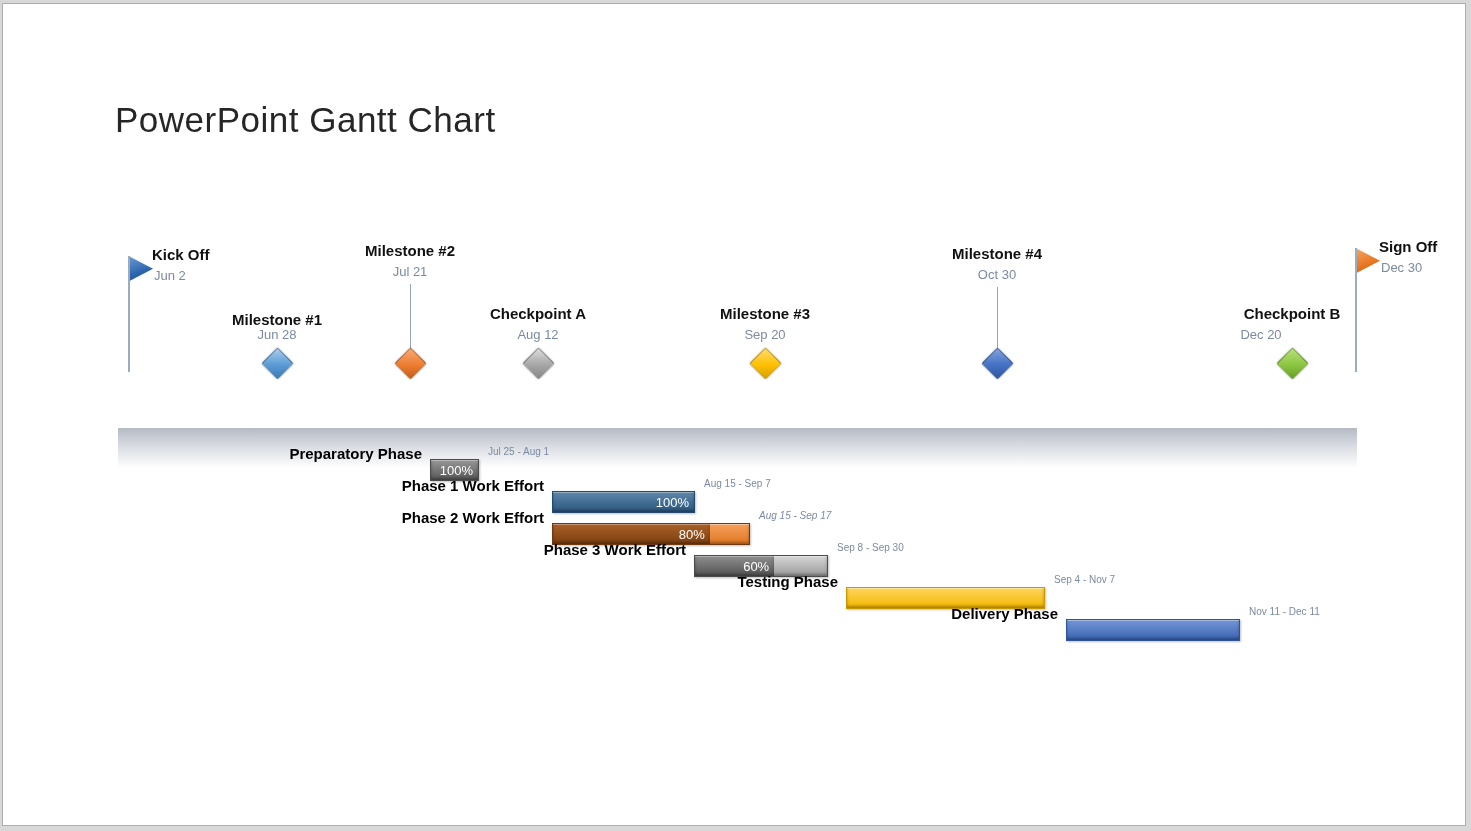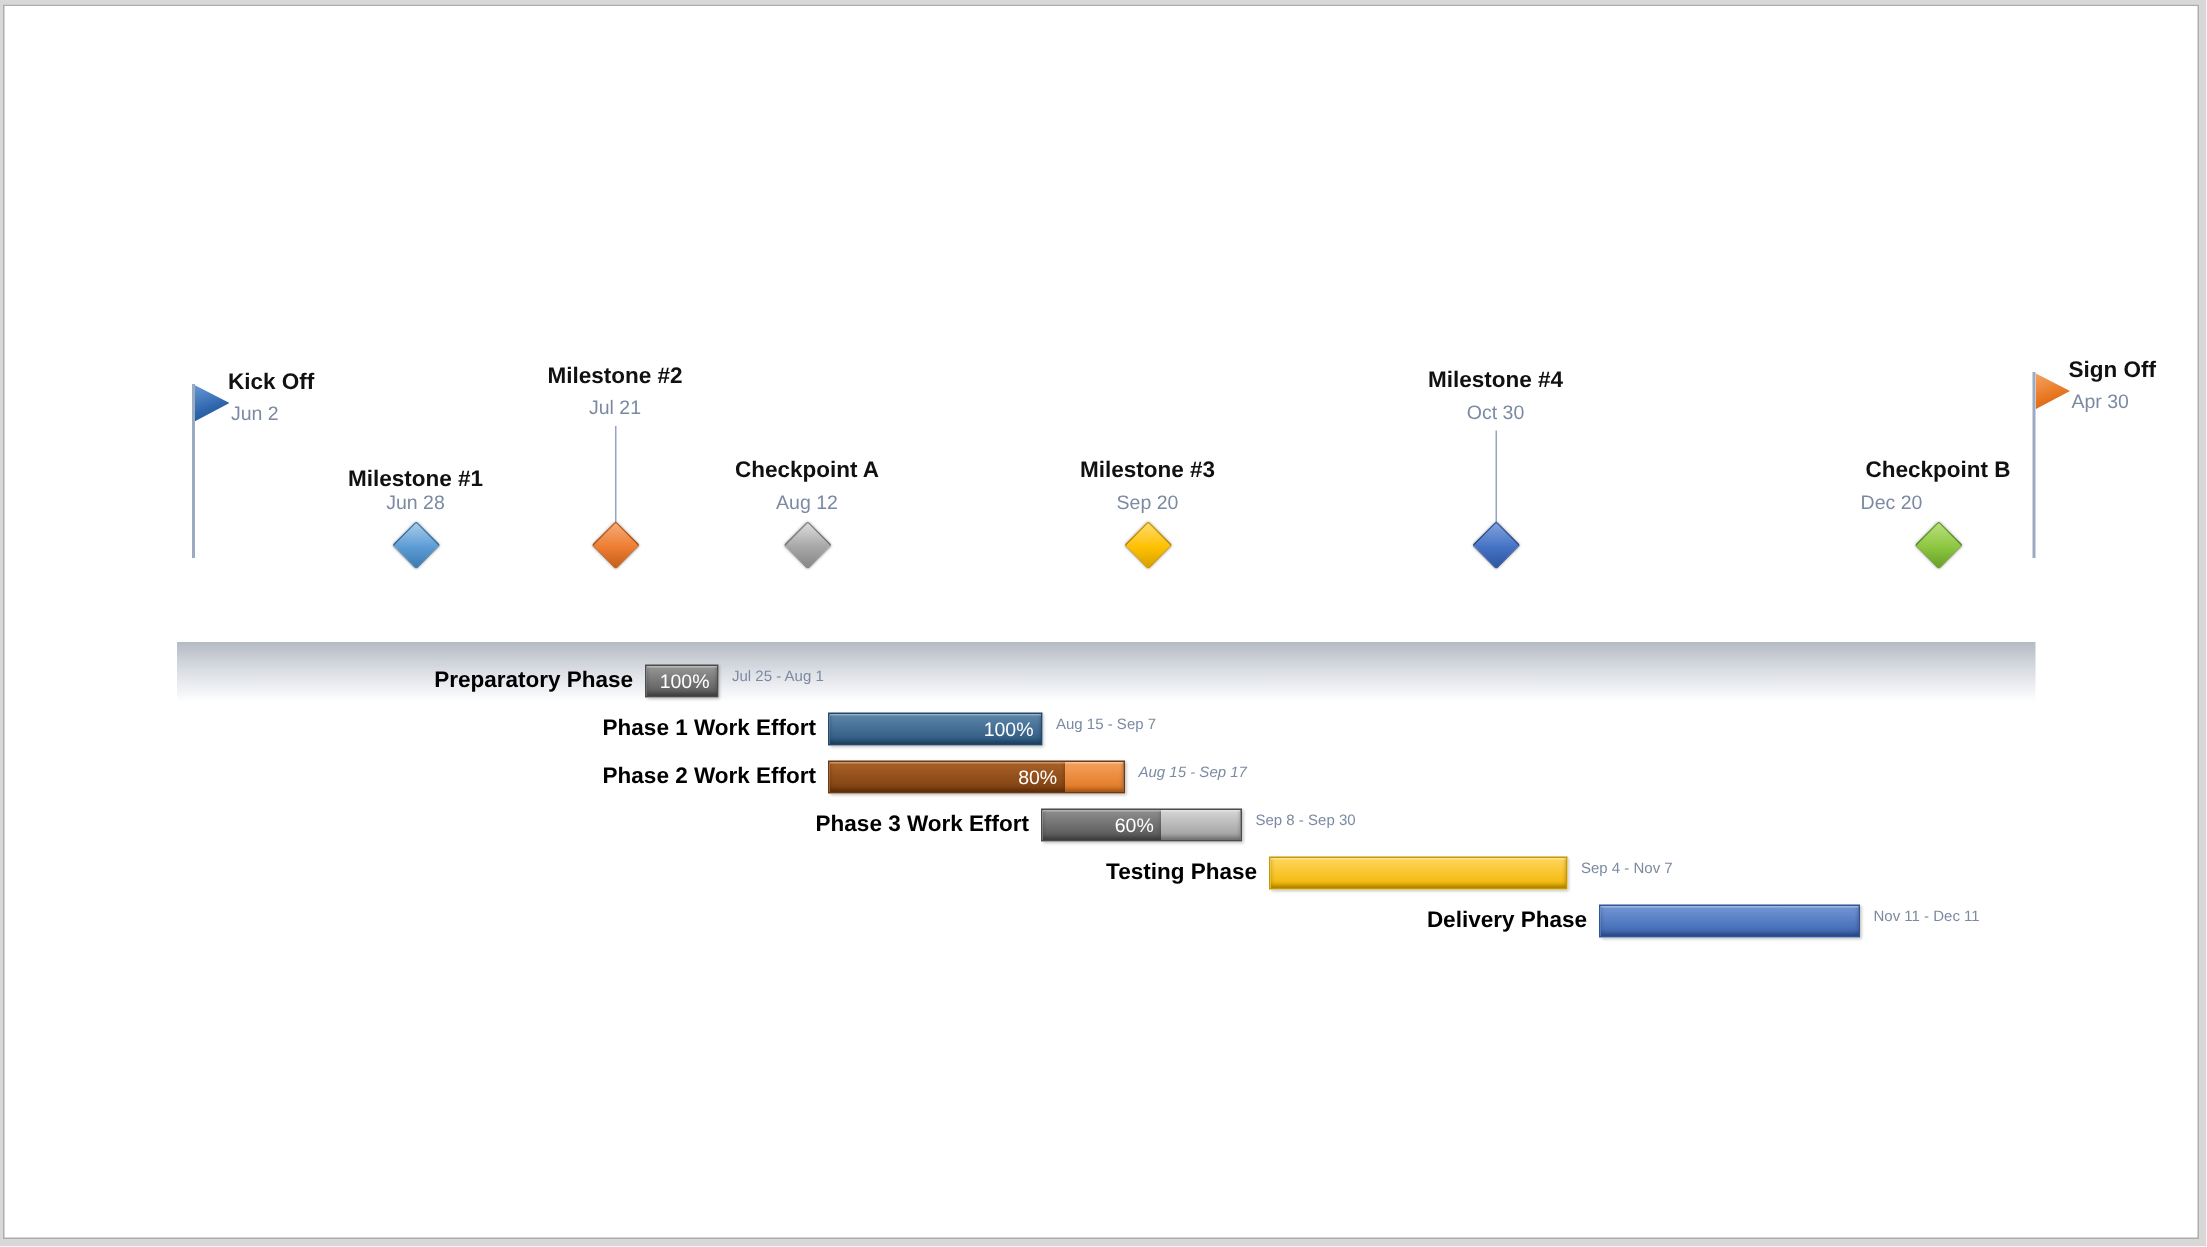--- a/index.html
+++ b/index.html
@@ -54,39 +54,41 @@
     position:absolute;font-size:13px;color:#7b8aa2;white-space:nowrap;
   }
   .centered{transform:translateX(-50%);}
   .task-label{
     position:absolute;width:316px;text-align:right;font-size:15px;font-weight:bold;
     color:#000;white-space:nowrap;
   }
   .task-bar{
     position:absolute;height:22px;box-sizing:border-box;
     box-shadow:inset 0 1px 0 rgba(255,255,255,.4), inset 0 -2px 3px rgba(0,0,0,.3), 1px 1px 2px rgba(0,0,0,.25);
+    margin-top:16px;
   }
   .task-fill{
     position:absolute;left:0;top:0;height:100%;
     box-shadow:inset 0 1px 0 rgba(255,255,255,.35), inset 0 -2px 3px rgba(0,0,0,.3);
   }
   .task-pct{
     position:absolute;right:5px;top:50%;transform:translateY(-50%);
     font-size:13px;color:#fff;white-space:nowrap;
   }
   .task-dates{
     position:absolute;font-size:10px;color:#7b8aa2;white-space:nowrap;
   }
 </style>
 </head>
 <body>
 
 <div id="canvas">
   <div id="page"></div>
 
+  <div id="slide-title">PowerPoint Gantt Chart</div>
 
 
   <div id="timeline-shadow"></div>
 
   <div id="milestone-layer">
       <div>
         <div class="pole" style="left: 128px; top: 256px; height: 116px;"></div>
         <div class="flag" style="left: 130px; top: 256px; background: linear-gradient(160deg, rgb(107, 155, 216) 0%, rgb(46, 102, 173) 55%, rgb(29, 74, 133) 100%);"></div>
         <div class="ms-name" style="left: 152px; top: 246px;">Kick Off</div>
         <div class="ms-date" style="left: 154px; top: 268px;">Jun 2</div>
@@ -132,21 +134,21 @@
         <div class="diamond" style="left: 1277px; top: 348px;">
           <div class="diamond-inner" style="background: linear-gradient(135deg, rgb(184, 224, 127) 0%, rgb(140, 198, 63) 55%, rgb(104, 159, 42) 100%); border: 1px solid rgba(0, 0, 0, 0.2);"></div>
         </div>
         <div class="ms-name centered" style="left: 1292px; top: 305px;">Checkpoint B</div>
         <div class="ms-date centered" style="left: 1261px; top: 327px;">Dec 20</div>
       </div>
       <div>
         <div class="pole" style="left: 1355px; top: 248px; height: 124px;"></div>
         <div class="flag" style="left: 1357px; top: 248px; background: linear-gradient(160deg, rgb(245, 165, 102) 0%, rgb(232, 119, 34) 55%, rgb(194, 87, 14) 100%);"></div>
         <div class="ms-name" style="left: 1379px; top: 238px;">Sign Off</div>
-        <div class="ms-date" style="left: 1381px; top: 260px;">Apr 30</div>
+        <div class="ms-date" style="left: 1381px; top: 260px;">Dec 30</div>
       </div>
     </div>
   <div id="task-layer">
       <div>
         <div class="task-label" style="left: 106px; top: 445px;">Preparatory Phase</div>
         <div class="task-bar" style="left: 430px; top: 443px; width: 49px; background: linear-gradient(rgb(151, 151, 151) 0%, rgb(87, 87, 87) 100%); border: 1px solid rgb(76, 76, 76);">
           <div class="task-fill" style="width: 100%; background: linear-gradient(rgb(151, 151, 151) 0%, rgb(87, 87, 87) 100%);">
             <div class="task-pct">100%</div>
           </div>
         </div>

